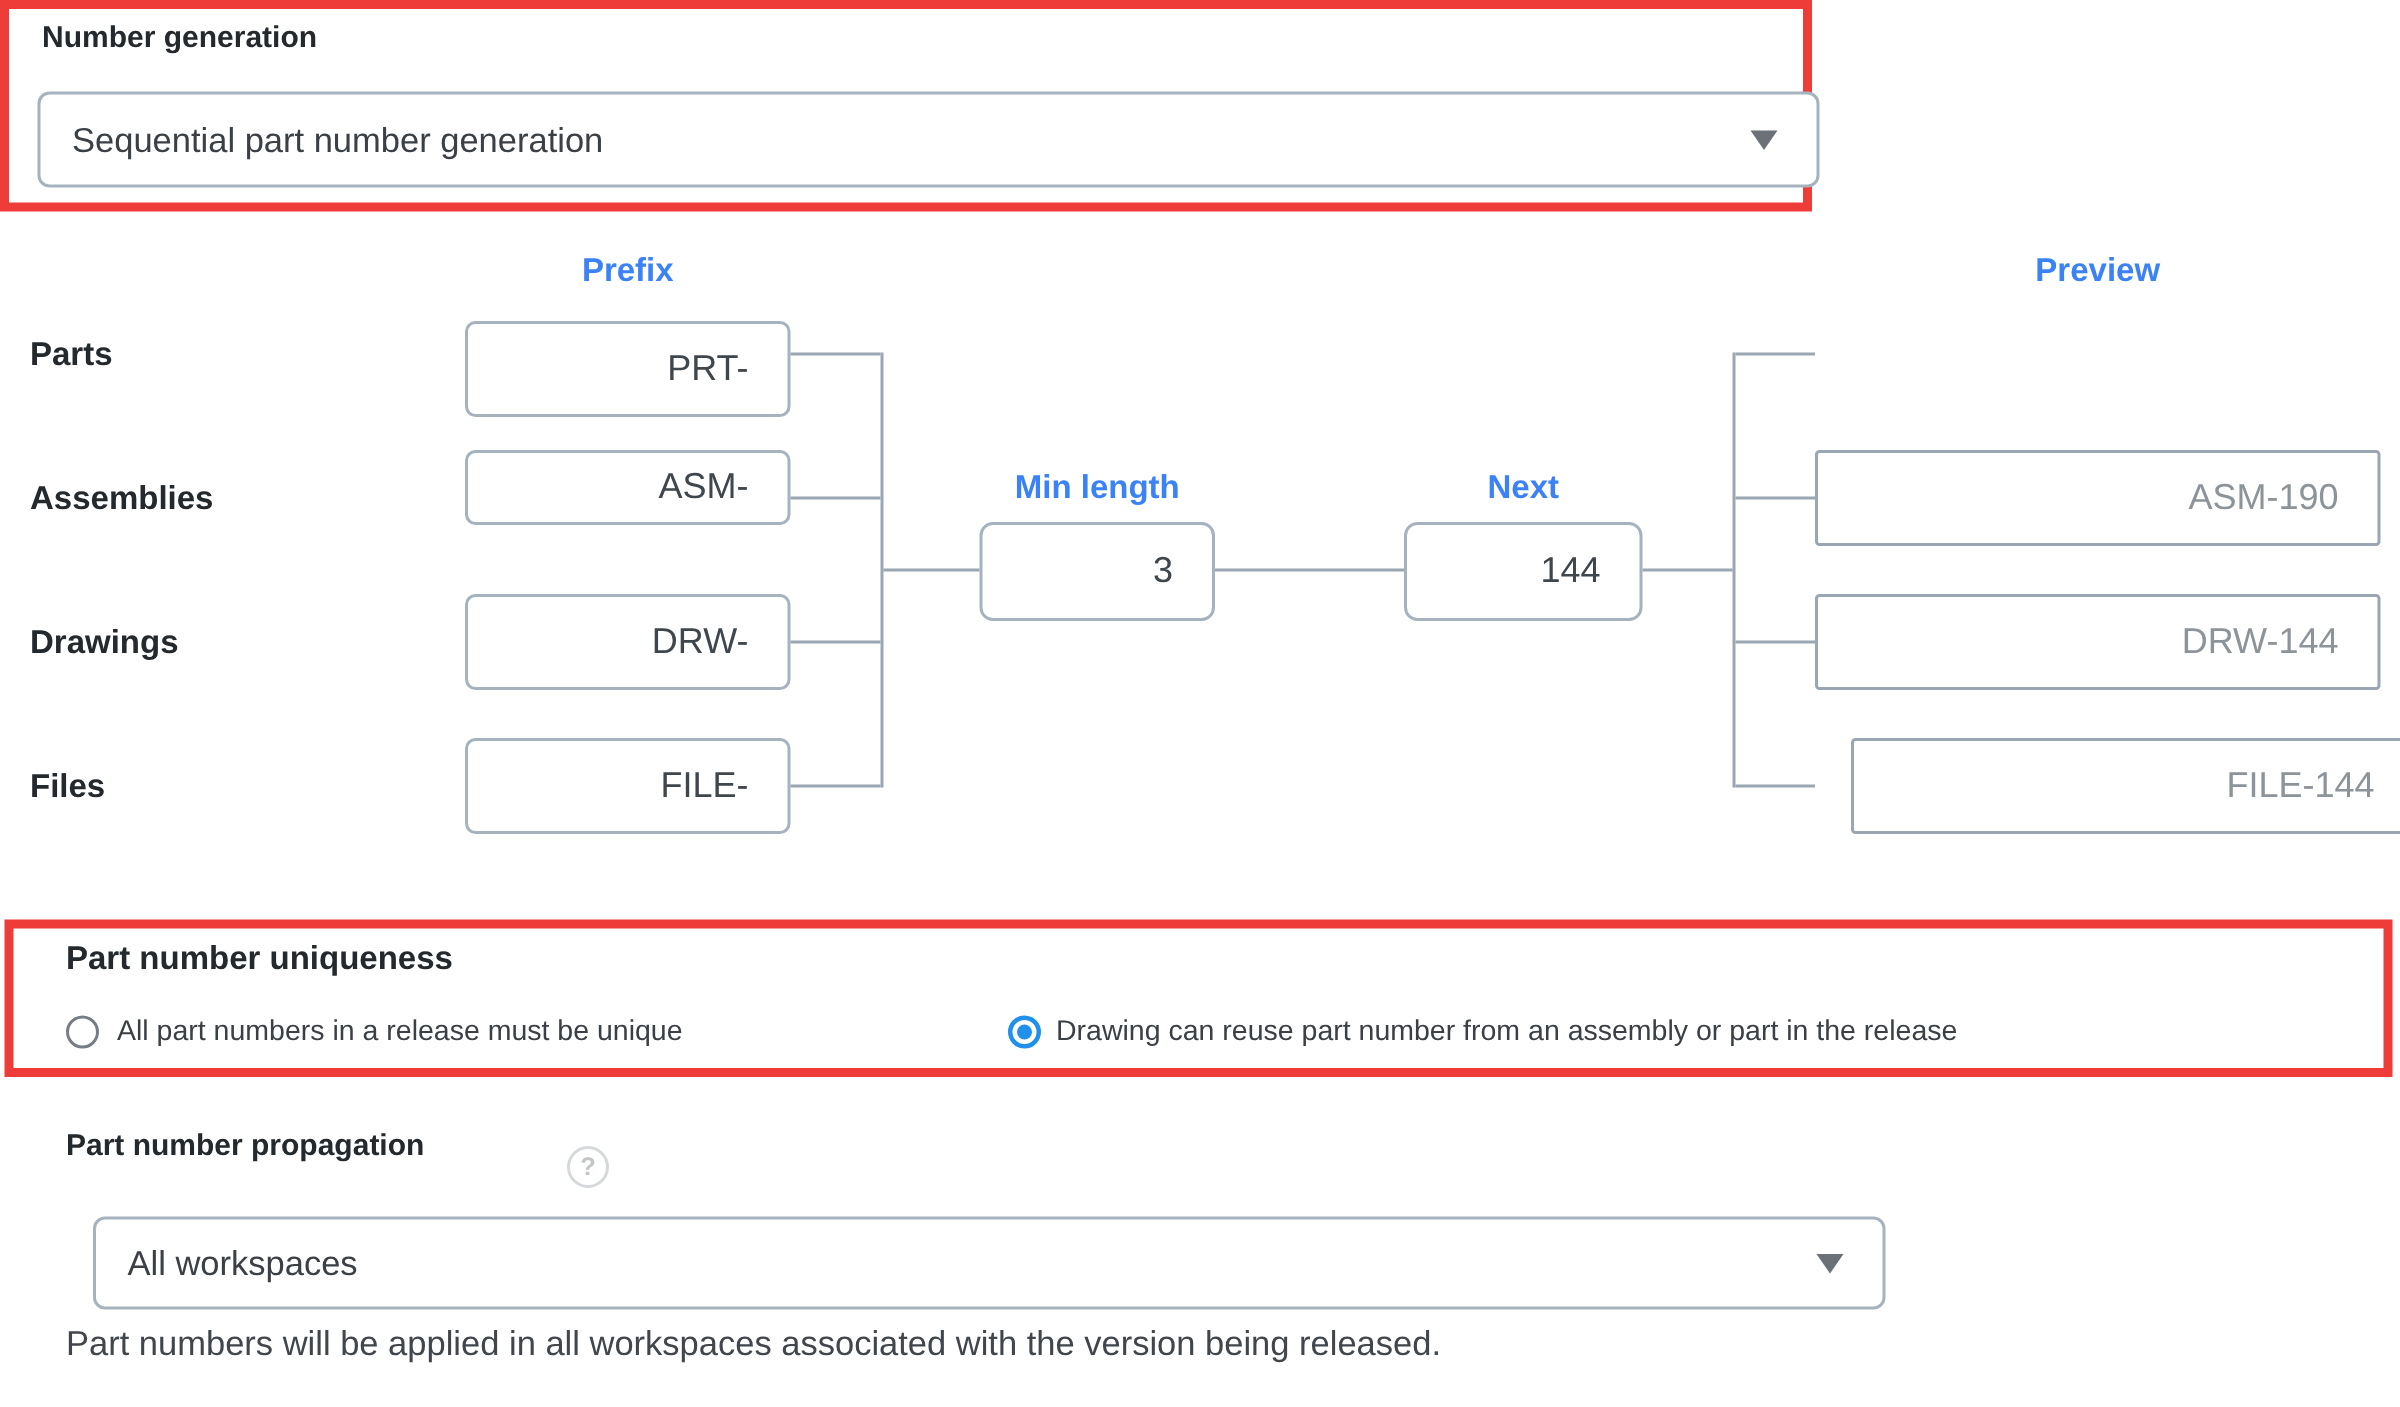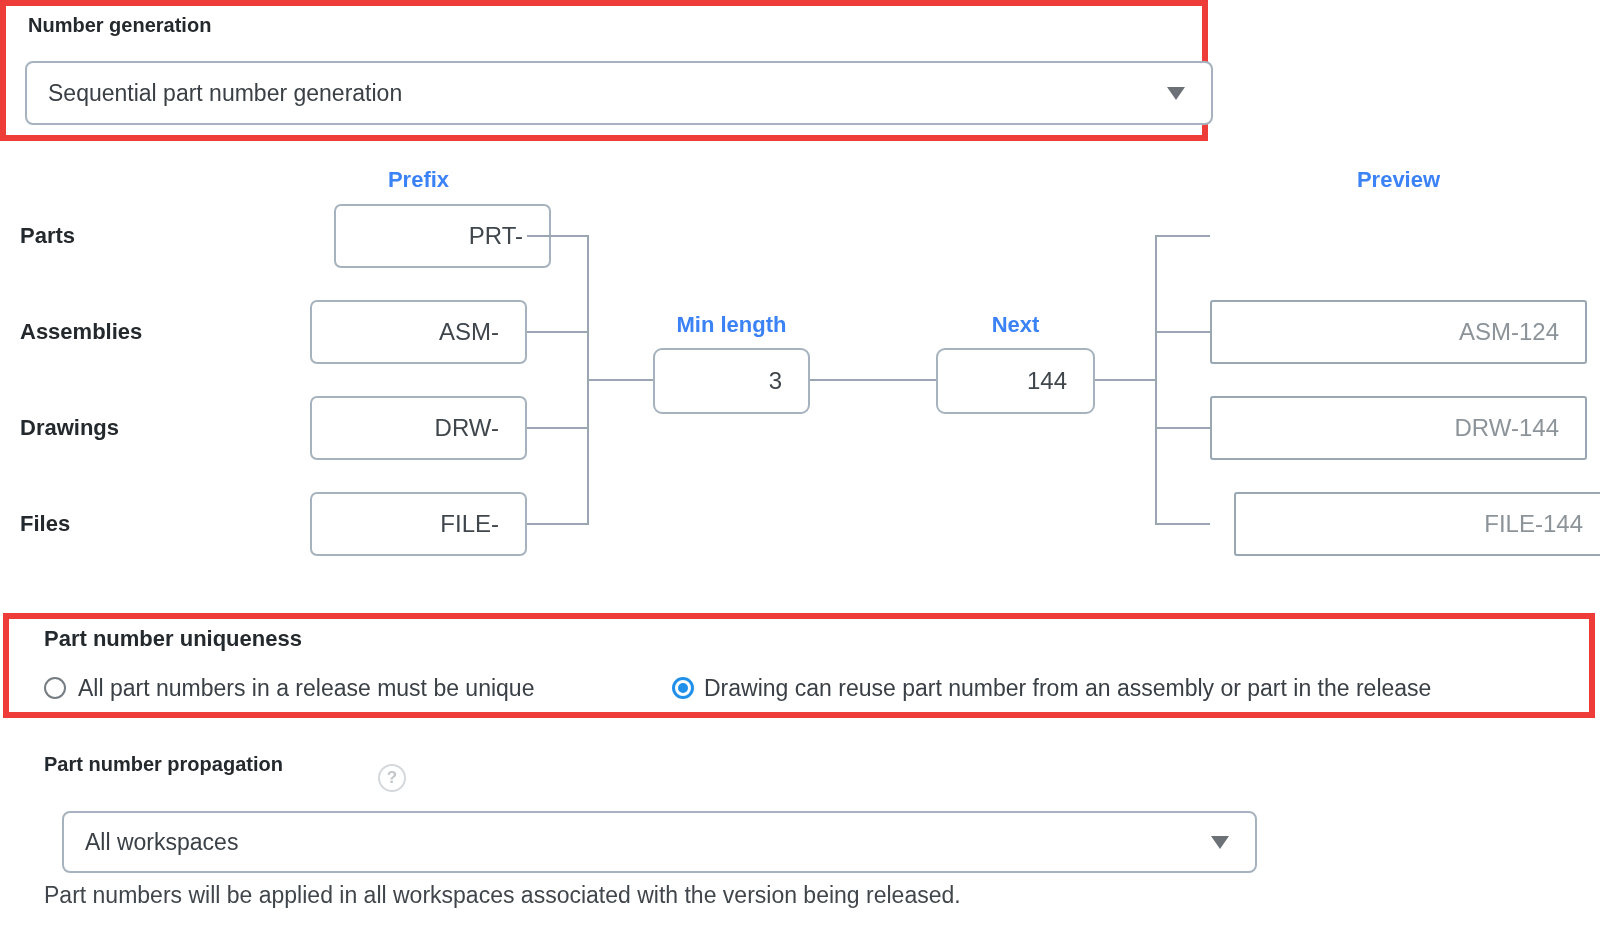--- a/index.html
+++ b/index.html
@@ -36,21 +36,21 @@
     font-size:24px;color:var(--previewText);display:flex;align-items:center;justify-content:flex-end;padding-right:26px;white-space:nowrap;
   }
   .line{position:absolute;background:var(--connector);}
   .radio{position:absolute;box-sizing:border-box;width:22px;height:22px;border-radius:50%;background:#fff;cursor:pointer;}
   .radio.off{border:2px solid #767d83;}
   .radio.on{border:3px solid var(--blue);}
   .radio.on::after{
     content:"";position:absolute;left:50%;top:50%;transform:translate(-50%,-50%);
     width:10px;height:10px;border-radius:50%;background:var(--blue);
   }
-  .radlbl{position:absolute;font-size:23px;color:#3a4045;line-height:26px;cursor:pointer;white-space:nowrap;text-align:right;}
+  .radlbl{position:absolute;font-size:19px;color:#3a4045;line-height:26px;cursor:pointer;white-space:nowrap;text-align:right;}
   .help{
     position:absolute;box-sizing:border-box;width:28px;height:28px;border-radius:50%;border:2px solid #d6d9db;
     display:flex;align-items:center;justify-content:center;font-size:17px;font-weight:700;color:#c2c6c9;cursor:pointer;
   }
   .desc{position:absolute;font-size:23px;color:#40464b;white-space:nowrap;}
 </style>
 </head>
 <body>
 
 <div class="page">
@@ -63,22 +63,22 @@
   </div>
 
   <div class="hdr" style="left:310px;top:167px;width:217px;">Prefix</div>
   <div class="hdr" style="left:1210px;top:167px;width:377px;">Preview</div>
 
   <div class="rowlbl" style="top:204px;">Parts</div>
   <div class="rowlbl" style="top:300px;">Assemblies</div>
   <div class="rowlbl" style="top:396px;">Drawings</div>
   <div class="rowlbl" style="top:492px;">Files</div>
 
-  <div class="fbox" style="left:310px;top:204px;width:217px;height:64px;margin-left:24px;">PRT-</div>
-  <div class="fbox" style="left:310px;top:300px;width:217px;height:64px;">ASM-</div>
+  <div class="fbox" style="left:310px;top:214px;width:217px;height:64px;">PRT-</div>
+  <div class="fbox" style="left:310px;top:300px;width:217px;height:50px;">ASM-</div>
   <div class="fbox" style="left:310px;top:396px;width:217px;height:64px;">DRW-</div>
   <div class="fbox" style="left:310px;top:492px;width:217px;height:64px;">FILE-</div>
 
   <div class="line" style="left:527px;top:235px;width:60px;height:2px;"></div>
   <div class="line" style="left:527px;top:331px;width:60px;height:2px;"></div>
   <div class="line" style="left:527px;top:427px;width:60px;height:2px;"></div>
   <div class="line" style="left:527px;top:523px;width:60px;height:2px;"></div>
   <div class="line" style="left:587px;top:235px;width:2px;height:290px;"></div>
   <div class="line" style="left:589px;top:379px;width:64px;height:2px;"></div>
   <div class="line" style="left:810px;top:379px;width:126px;height:2px;"></div>
@@ -87,21 +87,21 @@
   <div class="line" style="left:1157px;top:235px;width:53px;height:2px;"></div>
   <div class="line" style="left:1157px;top:331px;width:53px;height:2px;"></div>
   <div class="line" style="left:1157px;top:427px;width:53px;height:2px;"></div>
   <div class="line" style="left:1157px;top:523px;width:53px;height:2px;"></div>
 
   <div class="hdr" style="left:653px;top:312px;width:157px;">Min length</div>
   <div class="fbox" style="left:653px;top:348px;width:157px;height:66px;border-radius:9px;">3</div>
   <div class="hdr" style="left:936px;top:312px;width:159px;">Next</div>
   <div class="fbox" style="left:936px;top:348px;width:159px;height:66px;border-radius:9px;">144</div>
 
-  <div class="pbox" style="left:1210px;top:300px;width:377px;height:64px;">ASM-124</div>
+  <div class="pbox" style="left:1210px;top:300px;width:377px;height:64px;">ASM-190</div>
   <div class="pbox" style="left:1210px;top:396px;width:377px;height:64px;">DRW-144</div>
   <div class="pbox" style="left:1210px;top:492px;width:377px;height:64px;margin-left:24px;">FILE-144</div>
 
   <div class="hl" style="left:3px;top:613px;width:1592px;height:105px;"></div>
   <div class="seclbl" style="left:44px;top:626px;font-size:22px;">Part number uniqueness</div>
 
   <div class="radio off" style="left:44px;top:677px;"></div>
   <div class="radlbl" style="left:78px;top:675px;">All part numbers in a release must be unique</div>
 
   <div class="radio on" style="left:672px;top:677px;"></div>

